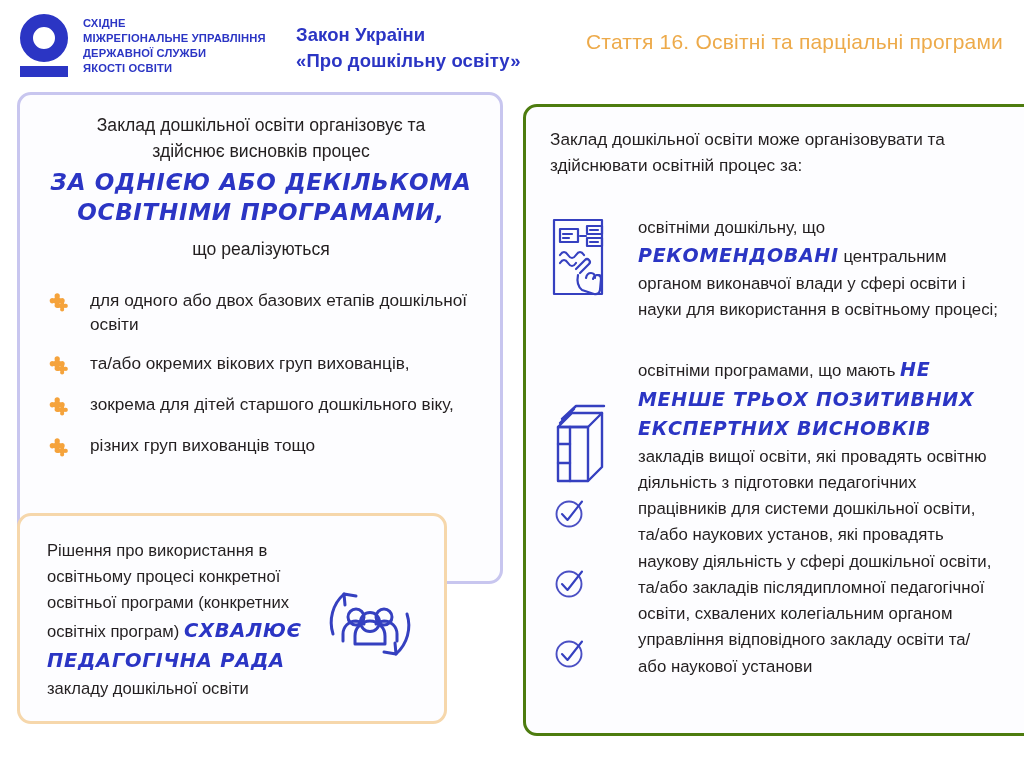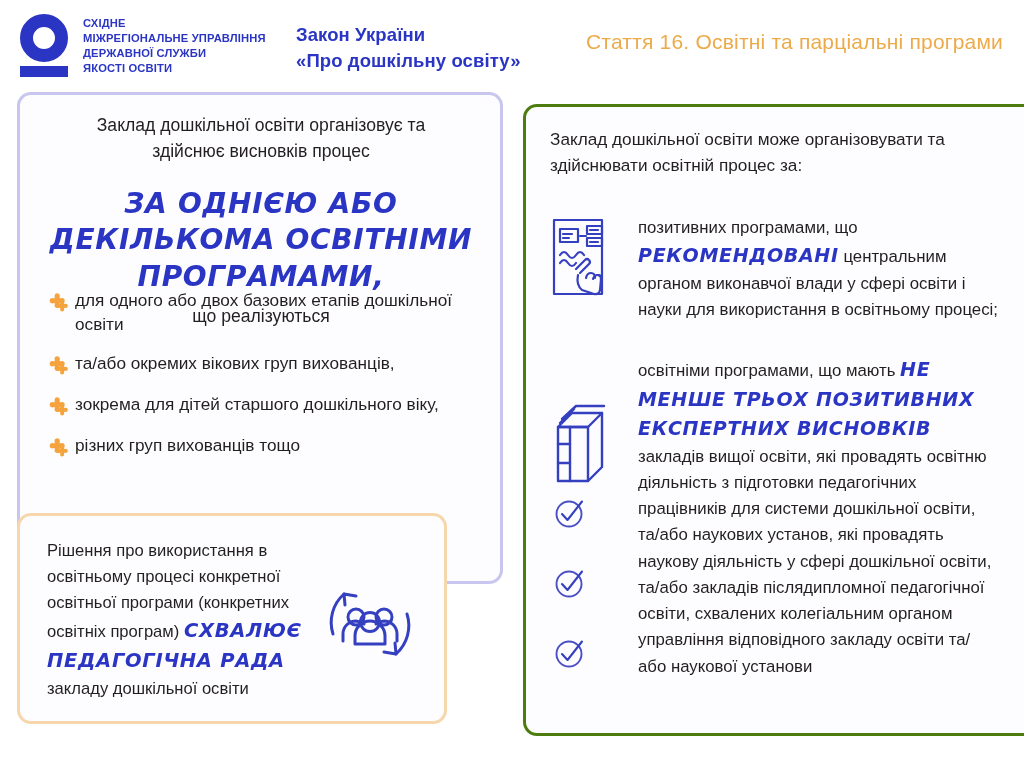--- a/index.html
+++ b/index.html
@@ -127,42 +127,42 @@
     position: absolute;
     left: 24px; top: 18px;
     width: 434px;
     text-align: center;
     color: #231f20;
     font-size: 17.6px;
     line-height: 1.45;
   }
   .lt-big {
     display: block;
-    margin-top: 22px;
-    font-size: 28px;
+    margin-top: 4px;
+    font-size: 23px;
     line-height: 1.3;
   }
   .lt-sub {
     display: block;
     margin-top: 9px;
     font-size: 17.6px;
     color: #231f20;
   }
 
   .bullet-list {
     position: absolute;
     left: 24px;
     top: 192px;
     width: 444px;
     list-style: none;
   }
   .bullet-item {
     display: flex;
     align-items: flex-start;
-    gap: 4px;
+    gap: 19px;
     margin-bottom: 13px;
   }
   .bullet-item:last-child { margin-bottom: 12px; }
   .puzzle {
     flex: 0 0 auto;
     width: 27px; height: 27px;
     margin-top: 1px;
   }
   .bullet-text {
     color: #231f20;
@@ -336,21 +336,21 @@
             <path d="M10 38 q4 -6 8 0 t8 0 t8 0"></path>
             <path d="M10 46 q4 -6 8 0 t8 0"></path>
             <path d="M26 52 l9 -9 q2 -2 4 0 2 2 0 4 l-9 9"></path>
             <path d="M28 58 q-2 10 4 15 l12 4 q5 1 6 -4 l1 -11 q0 -4 -4 -4"></path>
             <path d="M36 61 q1 -5 5 -5 t4 5"></path>
             <path d="M43 62 q1 -4 5 -4 t3 4"></path>
           </g>
         </svg>
       </span>
       <div class="rt-para">
-        <span>позитивних програмами, що </span><span class="hand">рекомендовані</span><span> центральним органом виконавчої влади у сфері освіти і науки для використання в освітньому процесі;</span>
+        <span>освітніми дошкільну, що </span><span class="hand">рекомендовані</span><span> центральним органом виконавчої влади у сфері освіти і науки для використання в освітньому процесі;</span>
       </div>
     </div>
 
     <div class="rt-block block-2">
       <span class="rt-icon">
         <svg viewBox="0 0 62 84" width="62" height="84" aria-hidden="true">
           <g fill="none" stroke="#3540c0" stroke-width="2.4" stroke-linecap="round" stroke-linejoin="round">
             <path d="M8 24 L22 10 h30 l-14 14 z"></path>
             <path d="M10 20 L24 6"></path>
             <path d="M12 16 L26 3 h28"></path>

